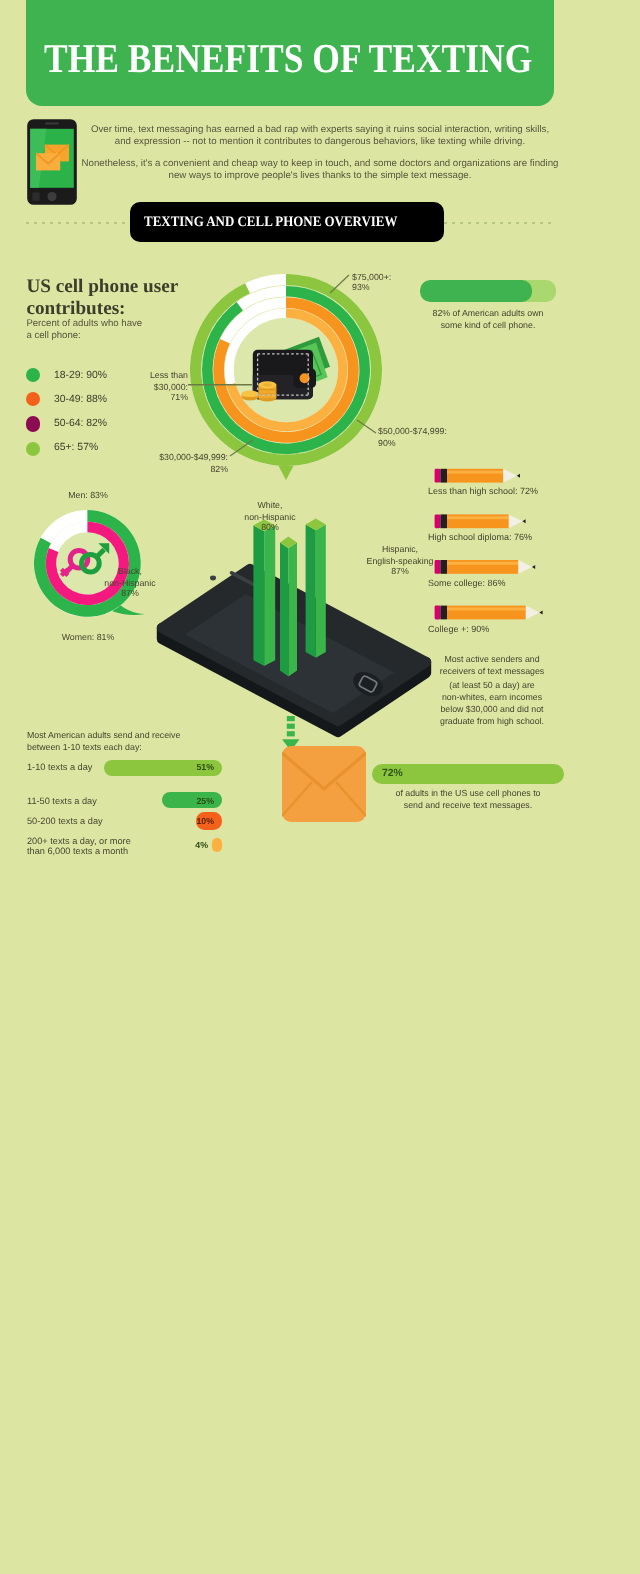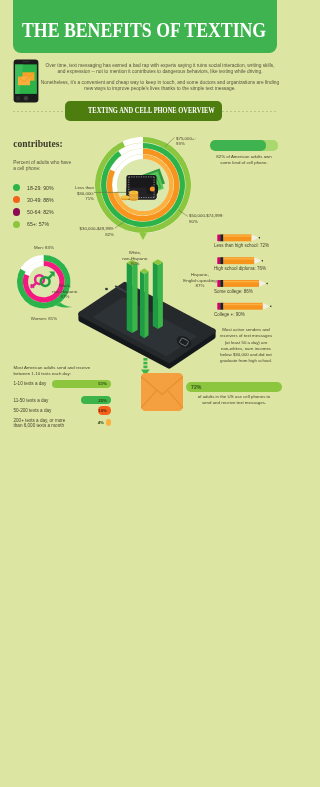--- a/index.html
+++ b/index.html
@@ -15,23 +15,23 @@
       font-family:"Liberation Serif",serif;font-weight:bold;font-size:20.5px;line-height:20.5px;
       transform:scaleX(0.866);transform-origin:0 50%;white-space:nowrap;}
 
   
   #intro{position:absolute;left:25px;top:63px;width:270px;white-space:nowrap;font-size:4.85px;line-height:5.7px;
      text-align:center;color:#56563f;}
   #intro p{margin:0;}
   #intro p+p{margin-top:5.7px;}
 
   
-  .banner{position:absolute;background:#4d7c0f;border-radius:5px;color:#ffffff;text-align:center;
+  .banner{position:absolute;background:#000000;border-radius:5px;color:#ffffff;text-align:center;
       font-family:"Liberation Serif",serif;font-weight:bold;display:flex;
-      align-items:center;justify-content:flex-end;white-space:nowrap;}
+      align-items:center;justify-content:flex-start;white-space:nowrap;}
   .banner>span{display:block;transform:scaleX(0.9);}
   .dotrule{position:absolute;height:1px;
      background-image:linear-gradient(to right,#b6c683 0,#b6c683 1.6px,transparent 1.6px,transparent 100%);
      background-size:4px 1px;background-repeat:repeat-x;}
 
   
   #demo-title{position:absolute;left:13.2px;top:137.5px;width:130px;
      font-family:"Liberation Serif",serif;font-weight:bold;font-size:9.6px;line-height:11.6px;color:#3d3d2c;
      white-space:nowrap;}
   #demo-sub{position:absolute;left:13.2px;top:160.3px;width:120px;font-size:4.8px;line-height:5.7px;color:#55553e;
@@ -87,20 +87,21 @@
   </p>
 </div>
 
 <div class="dotrule" style="left:13px;top:111px;width:52px;"></div>
 <div class="dotrule" style="left:222px;top:111px;width:55px;"></div>
 <div class="banner" style="left:65px;top:101px;width:157px;height:20px;font-size:7.2px;">
   <span>TEXTING AND CELL PHONE OVERVIEW</span>
 </div>
 
 <div id="demo-title">
+  <div>US cell phone user</div>
   <div>contributes:</div>
 </div>
 <div id="demo-sub">
   <div>Percent of adults who have</div>
   <div>a cell phone:</div>
 </div>
 
 <div class="legend-row" style="top:184px;">
   <span class="legend-dot" style="background:#2cb34a"></span>
   <span class="legend-lbl">18-29: 90%</span>

